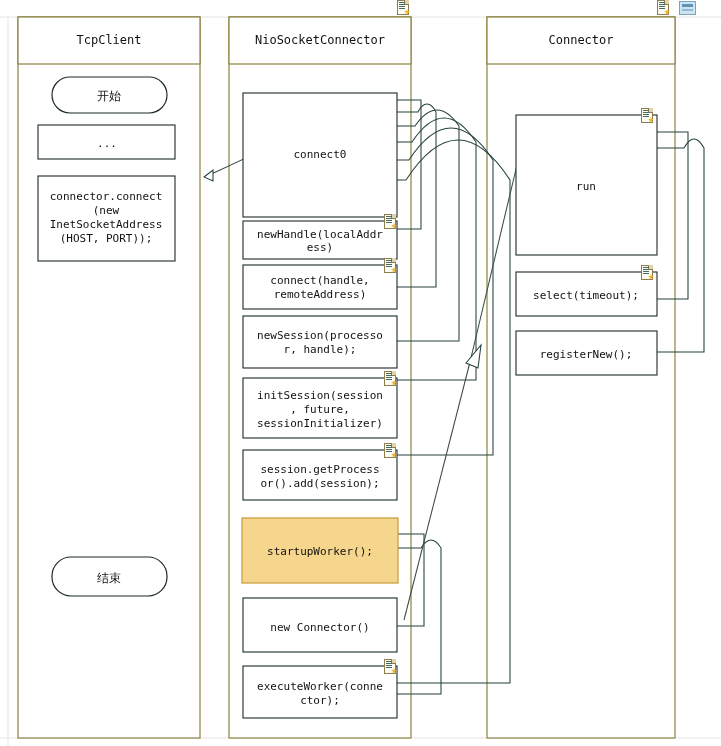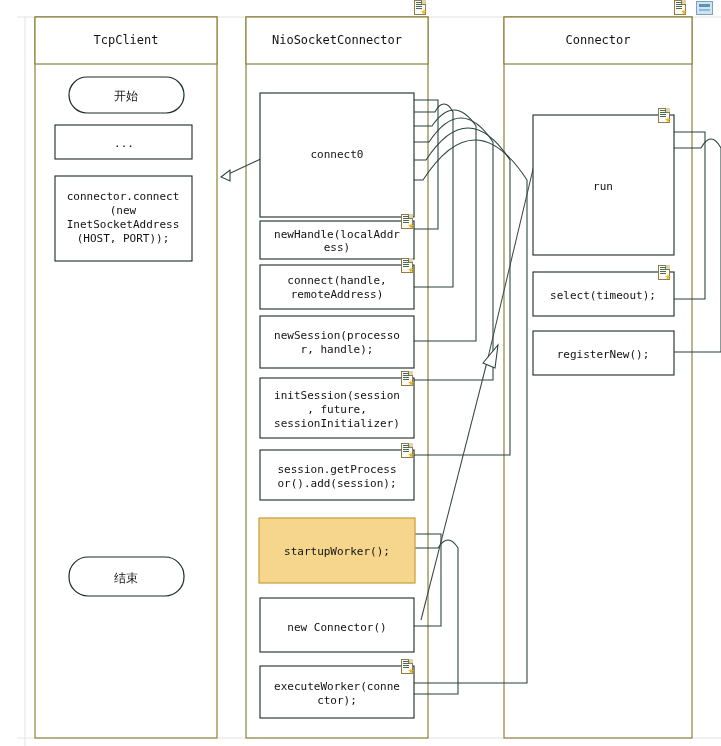--- a/index.html
+++ b/index.html
@@ -4,21 +4,21 @@
 <title>Sequence / Swimlane Flow Diagram</title>
 <style>
   html,body{margin:0;padding:0;}
   body{
     width:721px;height:746px;
     background:#ffffff;
     font-family:"DejaVu Sans Mono","Liberation Mono",monospace;
     overflow:hidden;
     position:relative;
   }
-  #canvas{position:absolute;left:0;top:0;width:572px;height:746px;margin-left:17px;}
+  #canvas{position:absolute;left:0;top:0;width:572px;height:746px;}
 
   
   svg#diagram{position:absolute;left:0;top:0;width:721px;height:746px;}
 
   .lane-rect{fill:#ffffff;stroke:#8a8340;stroke-width:1.2;}
   .lane-head{fill:#ffffff;stroke:#8a8340;stroke-width:1.2;}
   .lane-title{
     font-family:"DejaVu Sans Mono","Liberation Mono",monospace;
     font-size:12px;fill:#111111;text-anchor:middle;
   }

